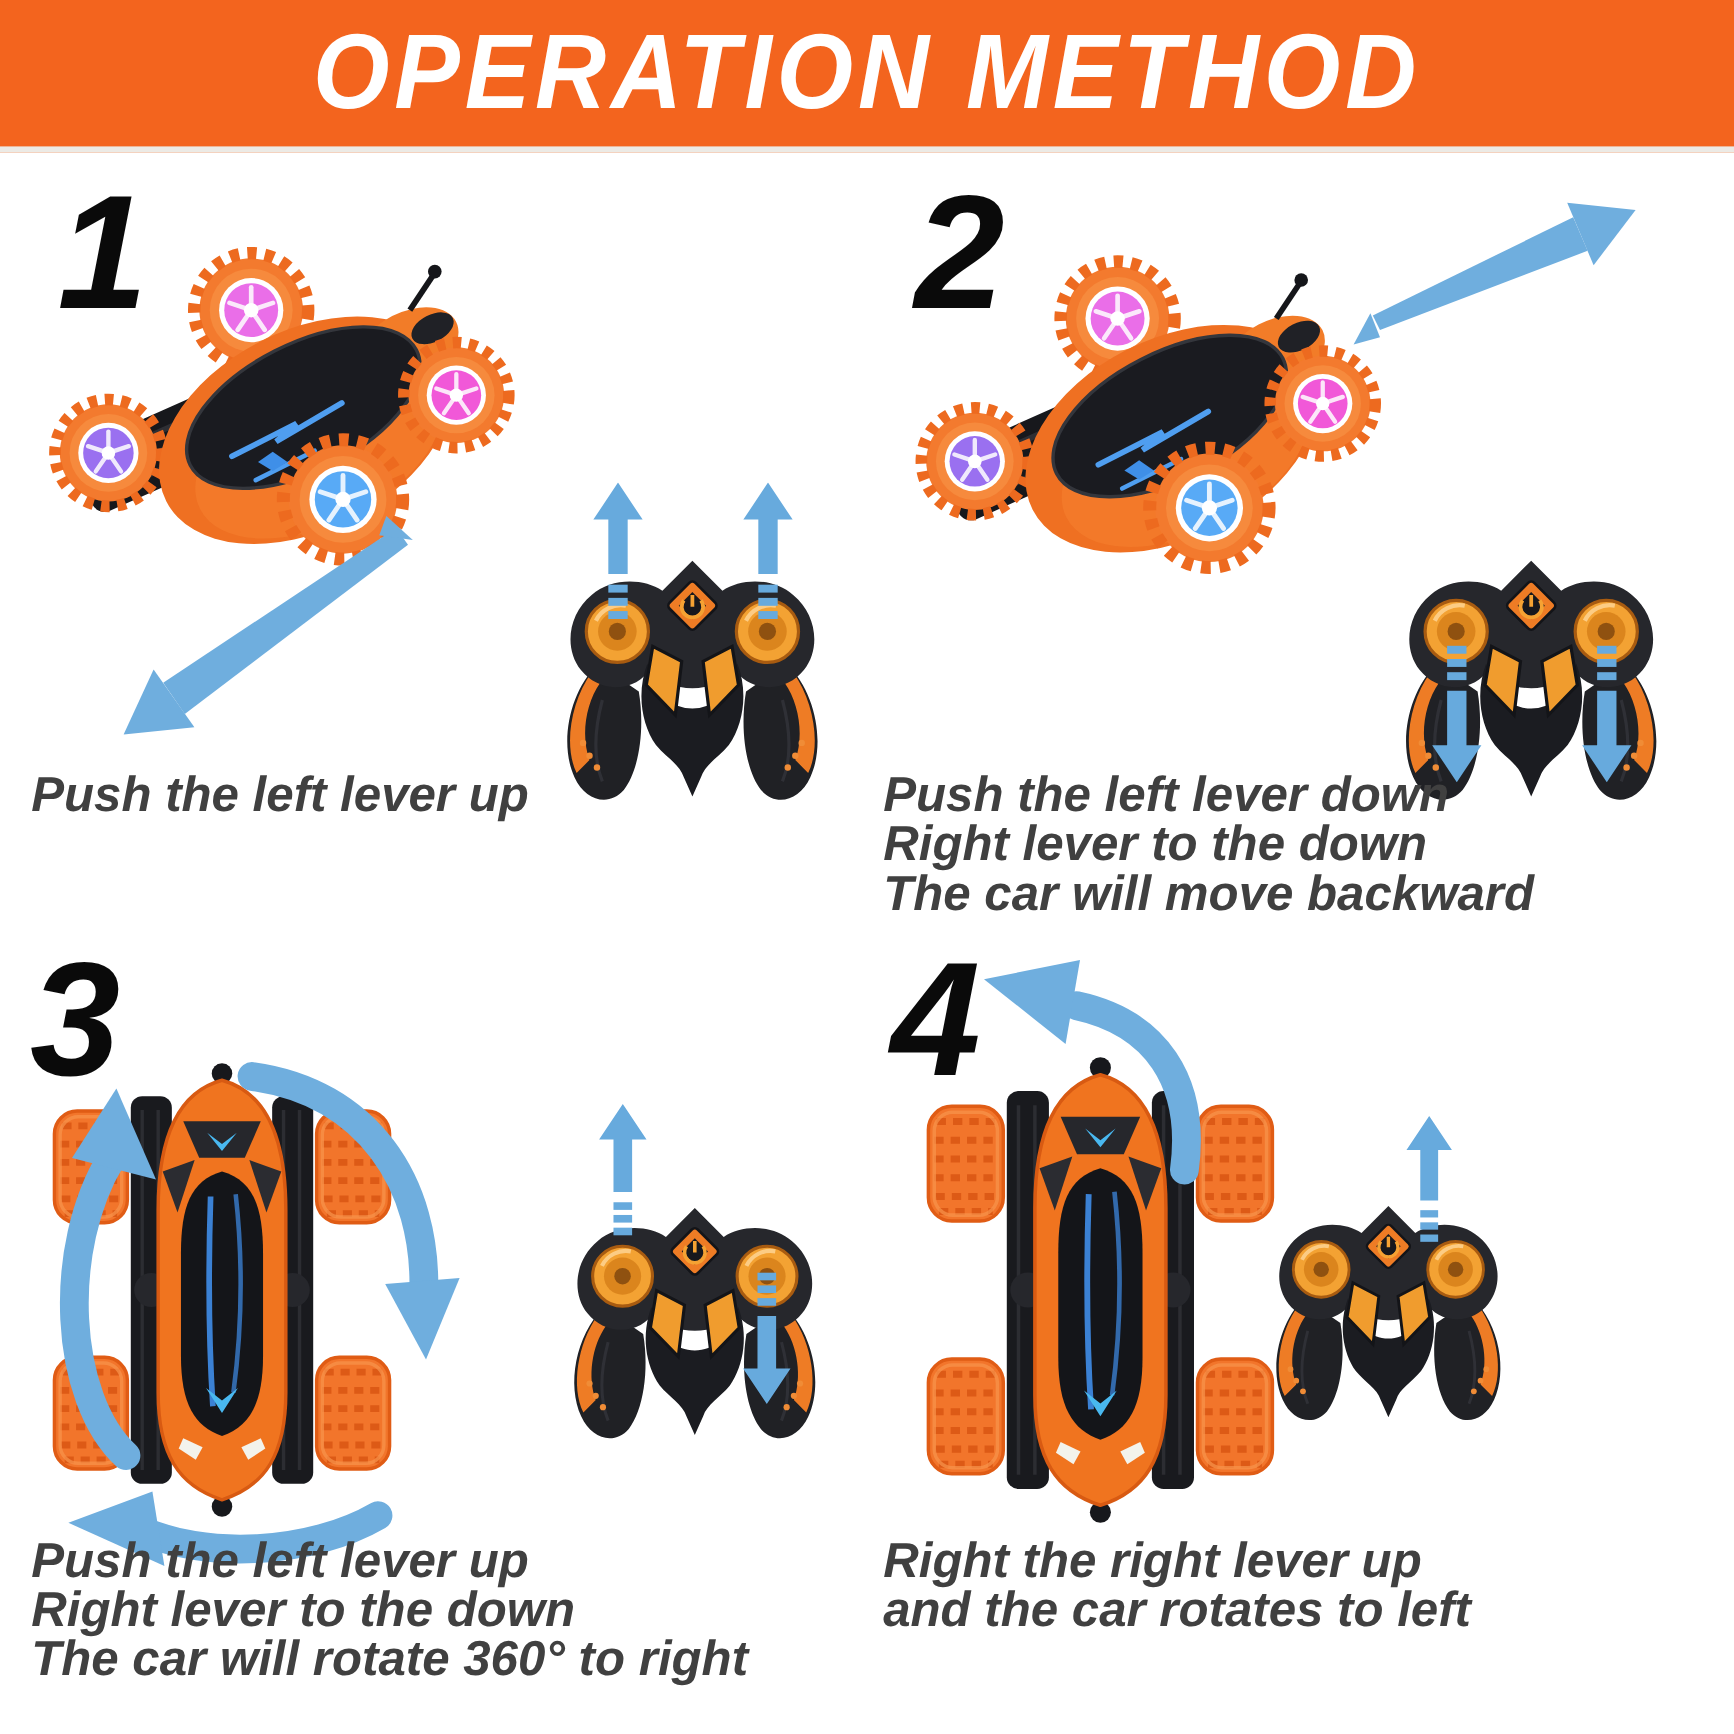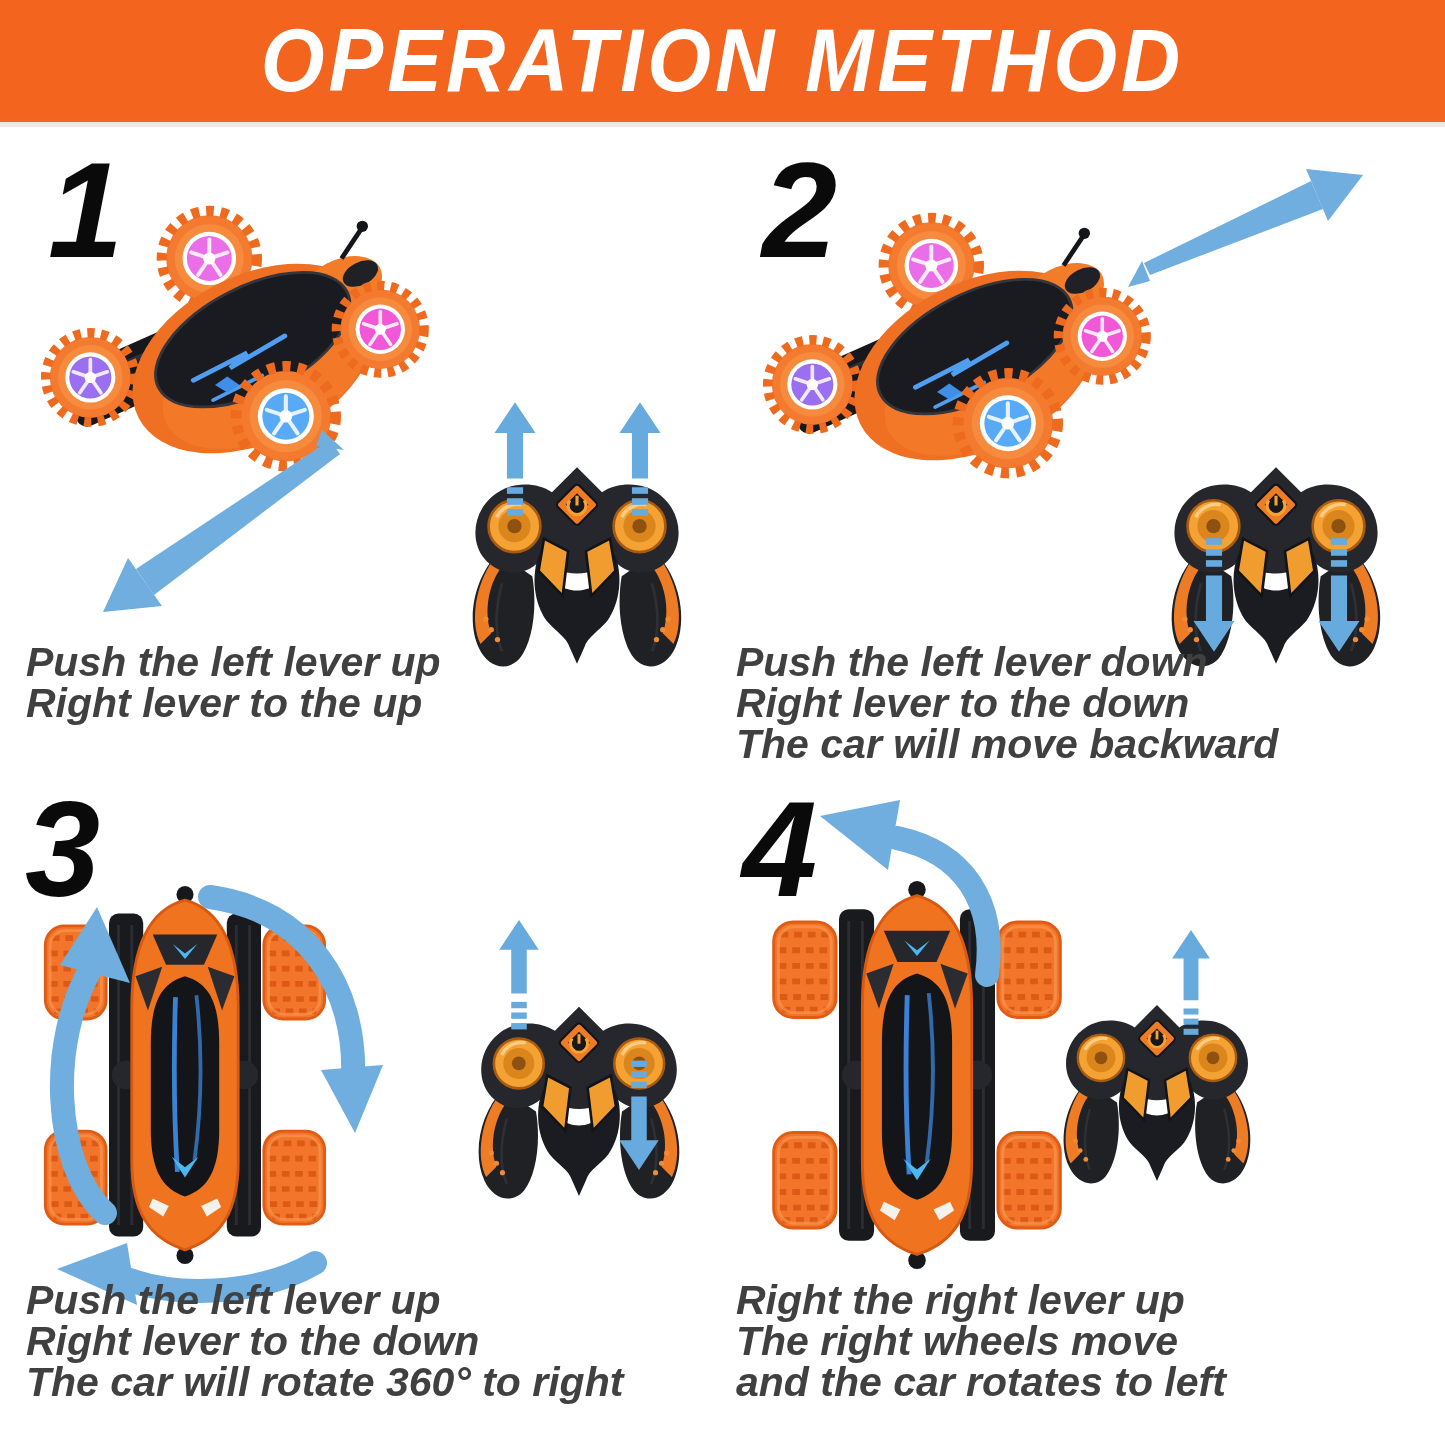--- a/index.html
+++ b/index.html
@@ -174,21 +174,20 @@
           <use href="#controller"></use>
         </svg>
       <svg class="abs lever" style="left:493px;top:275px" width="44" height="125" viewBox="0 0 60 170">
           <use href="#lever-arrow"></use>
         </svg>
       <svg class="abs lever" style="left:618px;top:275px" width="44" height="125" viewBox="0 0 60 170">
           <use href="#lever-arrow"></use>
         </svg>
       <div class="caption" style="left:26px;top:515px">
         <p>Push the left lever up</p>
-        <p>Right lever to the up</p>
       </div>
     </section>
 
     <section class="step">
       <div class="num" style="left:40px;top:22px">2</div>
       <svg class="abs" style="left:28px;top:55px" width="425" height="335" viewBox="0 0 450 350">
           <use href="#car-iso"></use>
         </svg>
       <svg class="abs" style="left:400px;top:30px" width="250" height="130" viewBox="0 0 250 130">
         <polygon points="22,106 28,118 201,52 189,24" fill="#6FAEDE"></polygon>
@@ -252,19 +251,18 @@
         <polygon points="128,10 116,80 48,26" fill="#6FAEDE"></polygon>
       </svg>
       <svg class="abs" style="left:315px;top:205px" width="240" height="208" viewBox="0 0 300 250">
           <use href="#controller"></use>
         </svg>
       <svg class="abs lever" style="left:447px;top:150px" width="44" height="115" viewBox="0 0 60 170">
           <use href="#lever-arrow"></use>
         </svg>
       <div class="caption" style="left:14px;top:500px">
         <p>Right the right lever up</p>
-        <p>The right wheels move</p>
         <p>and the car rotates to left</p>
       </div>
     </section>
 
   </main>
 </div>
 
 </body></html>

